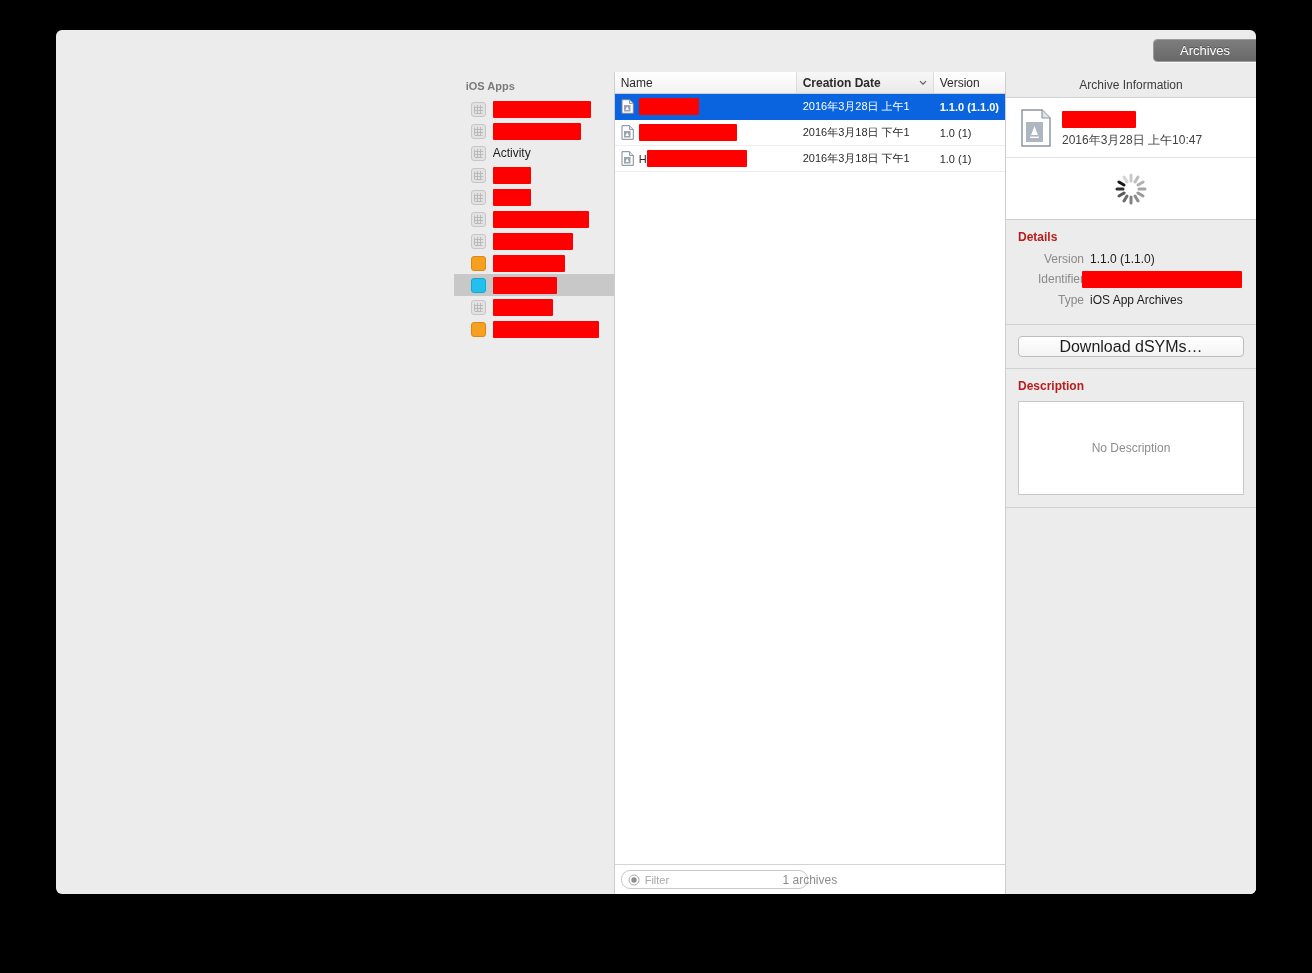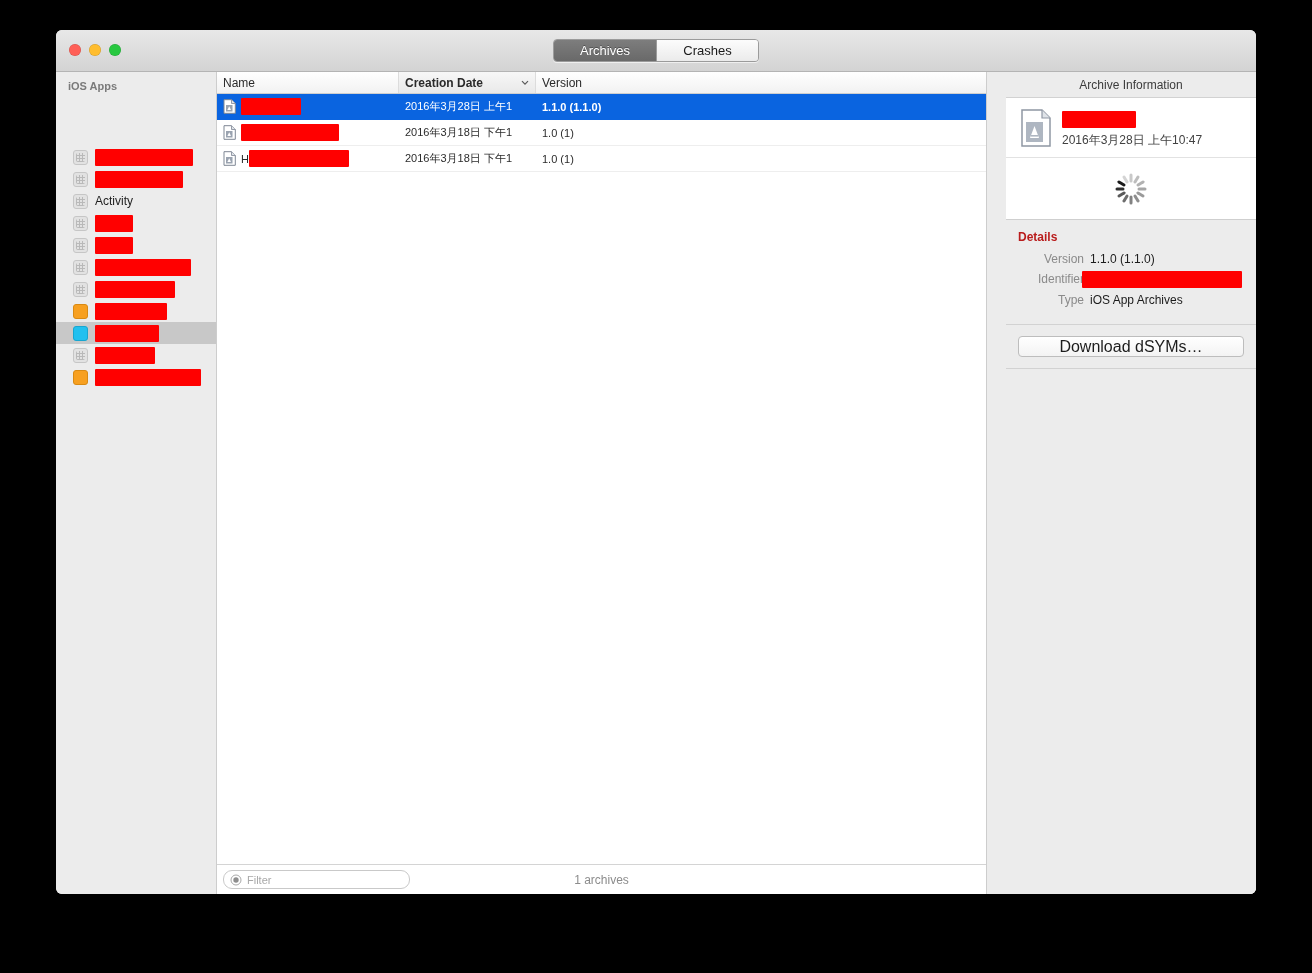--- a/index.html
+++ b/index.html
@@ -13,20 +13,21 @@
   .window {
     position: absolute;
     left: 56px; top: 30px;
     width: 1200px; height: 864px;
     background: #ececec;
     border-radius: 6px;
     overflow: hidden;
     box-shadow: 0 0 0 1px rgba(0,0,0,0.35);
     display: flex;
     flex-direction: column;
+    align-items: flex-end;
   }
 
   
   .titlebar {
     height: 42px;
     background: linear-gradient(to bottom, #e8e8e8 0%, #d3d3d3 100%);
     border-bottom: 1px solid #b4b4b4;
     position: relative;
     flex: 0 0 auto;
   }
@@ -76,21 +77,20 @@
 
   
   .sidebar {
     width: 161px;
     background: #ececec;
     border-right: 1px solid #cdcdcd;
     display: flex;
     flex-direction: column;
     padding-top: 6px;
     flex: 0 0 161px;
-    gap: 48px;
   }
   .sidebar-title {
     font-size: 11px;
     font-weight: bold;
     color: #7a7a7a;
     padding: 2px 0 6px 12px;
   }
   .side-item {
     height: 22px;
     display: flex;
@@ -240,21 +240,20 @@
     color: #8c8c8c;
   }
 
   
   .inspector {
     width: 250px;
     flex: 0 0 250px;
     background: #ececec;
     display: flex;
     flex-direction: column;
-    margin-left: 19px;
   }
   .insp-title {
     height: 26px;
     display: flex;
     align-items: center;
     justify-content: center;
     font-size: 12px;
     color: #3c3c3c;
     border-bottom: 1px solid #d2d2d2;
     background: #ececec;
@@ -532,18 +531,24 @@
               <div class="detail-label">Type</div>
               <div class="detail-value">iOS App Archives</div>
             </div>
           </div>
       </div>
 
       <div class="btn-row">
         <div class="btn">Download dSYMs…</div>
       </div>
 
+      <div class="section">
+        <div class="section-title">Description</div>
+        <div class="desc-box">
+          <span>No Description</span>
+        </div>
+      </div>
 
       <div class="insp-filler"></div>
     </div>
 
   </div>
 </div>
 
 </body></html>

